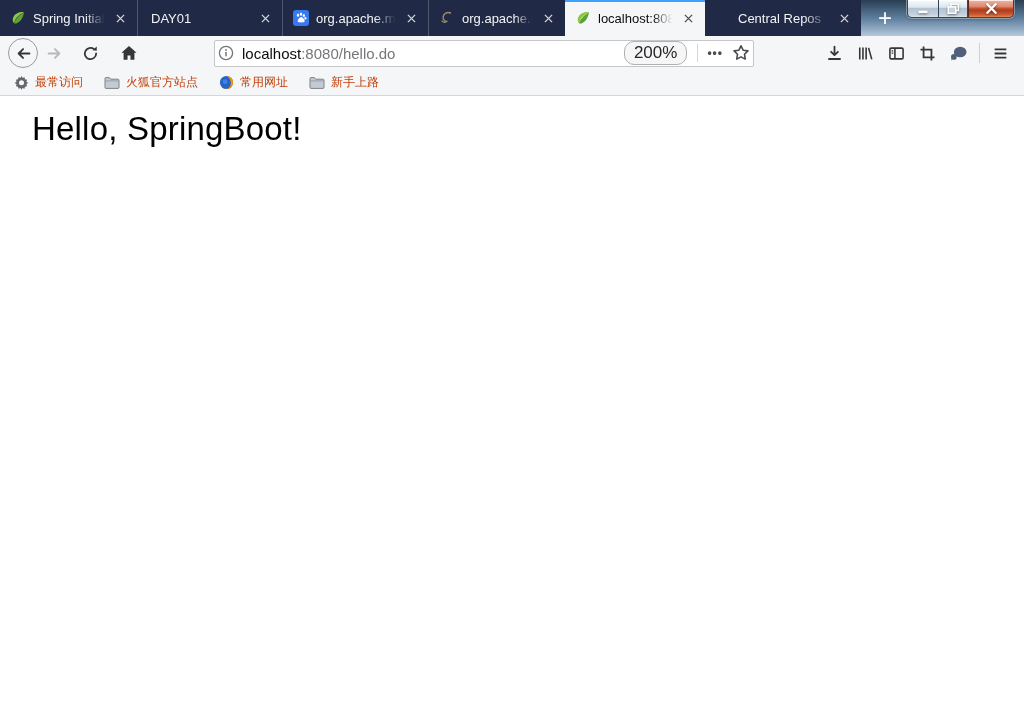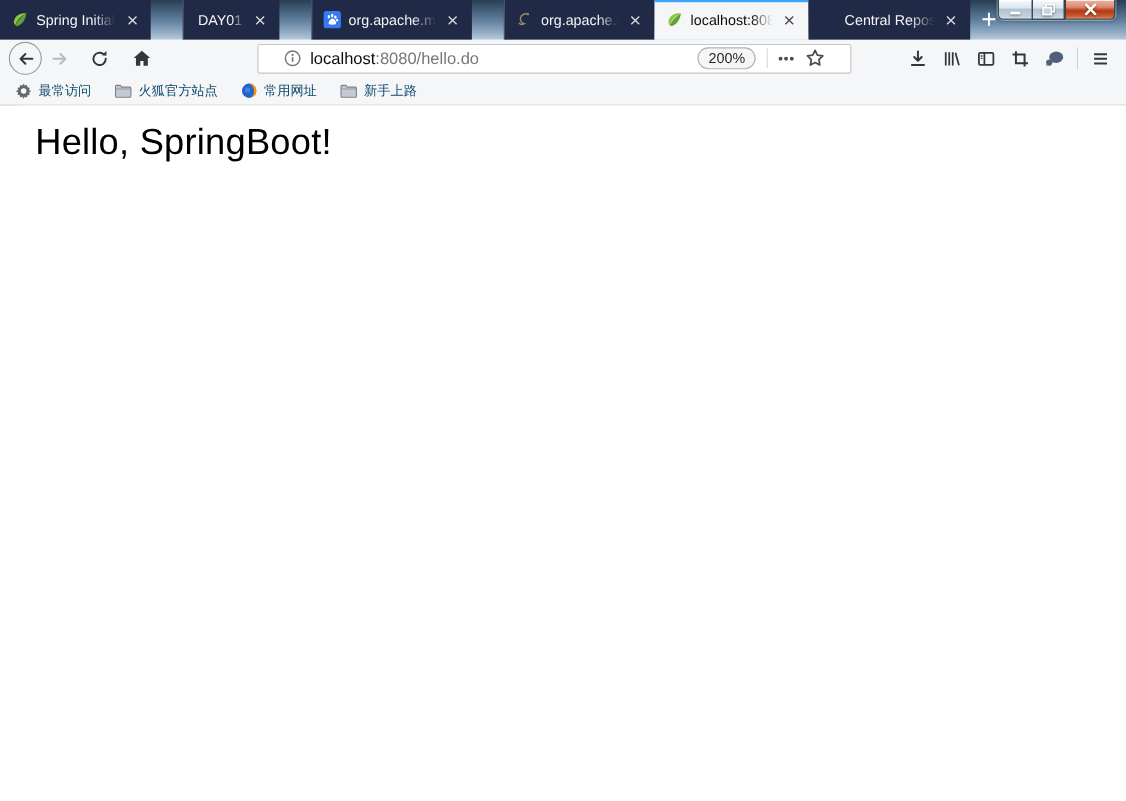--- a/index.html
+++ b/index.html
@@ -9,21 +9,21 @@
 
   
   .tabbar {
     height:36px; display:flex; align-items:stretch; position:relative;
     background:linear-gradient(180deg,#2a3d52 0%,#3f5a75 22%,#60809f 52%,#93acc4 82%,#b7c9da 100%);
   }
   .tab {
     display:flex; align-items:center; padding:0 8px 0 10px;
     background:#202945; color:#f3f4f6; cursor:pointer; position:relative;
   }
-  .tab.sep { border-left:1px solid rgba(255,255,255,.22);margin-left:29px; }
+  .tab.sep { border-left:1px solid rgba(255,255,255,.22); }
   .t1{width:137px} .t2{width:145px} .t3{width:146px} .t4{width:137px} .t5{width:140px} .t6{width:156px}
   .tab .favicon { width:16px; height:16px; flex:0 0 16px; margin-right:7px; }
   .tab .favicon svg { display:block; }
   .tab .title {
     flex:1; font-size:13px; white-space:nowrap; overflow:hidden;
     -webkit-mask-image:linear-gradient(to right,#000 72%,transparent 98%);
             mask-image:linear-gradient(to right,#000 72%,transparent 98%);
   }
   .tab .close { flex:0 0 auto; margin-left:5px; display:flex; align-items:center; justify-content:center; width:18px; height:18px; border-radius:2px; }
   .tab.active { background:#f5f6f7; color:#0c0c0d; }
@@ -54,45 +54,45 @@
 
   
   .toolbar { height:34px; background:#f5f6f7; display:flex; align-items:center; padding:0 8px; }
   .navbtn { display:flex; align-items:center; justify-content:center; cursor:pointer; }
   .back { width:30px; height:30px; border:1px solid #979a9e; border-radius:50%; background:#f5f6f7; }
   .fwd { width:24px; height:28px; margin-left:4px; }
   .reload { width:26px; height:28px; margin-left:11px; }
   .home { width:26px; height:28px; margin-left:13px; }
 
   .urlbar {
-    margin-left:92px; width:540px; height:27px; background:#fff;
+    margin-left:72px; width:540px; height:27px; background:#fff;
     border:1px solid #c5c6c8; border-radius:2px;
-    display:flex; align-items:center; padding:0 23px; cursor:text;
+    display:flex; align-items:center; padding:0 3px; cursor:text;
   }
   .urlbar .info { display:flex; margin-right:8px; }
   .url-text { font-size:15px; white-space:nowrap; }
   .url-text .host { color:#0c0c0d; }
   .url-text .rest { color:#76777a; }
   .url-spacer { flex:1; }
-  .zoom-pill { font-size:13px; color:#26272a; border:1px solid #b1b1b3; background:#f6f6f7;
+  .zoom-pill { font-size:17px; color:#26272a; border:1px solid #b1b1b3; background:#f6f6f7;
                border-radius:10px; padding:2px 9px 3px; line-height:1; cursor:pointer; }
   .url-sep { width:1px; height:18px; background:#d7d7db; margin:0 9px 0 10px; }
   .dots { font-size:12px; font-weight:bold; letter-spacing:1px; color:#4a4a4f; cursor:pointer; }
   .star { margin-left:9px; display:flex; cursor:pointer; }
 
   .toolbar-right { margin-left:auto; display:flex; align-items:center; }
   .tbtn { width:31px; height:28px; display:flex; align-items:center; justify-content:center; cursor:pointer; }
   .tb-sep { width:1px; height:20px; background:#d0d0d2; margin:0 5px; }
 
   
   .bookmarks { height:26px; background:#f5f6f7; border-bottom:1px solid #d4d6d8;
                display:flex; align-items:center; padding:0 14px; }
   .bm-item { display:flex; align-items:center; margin-right:21px; cursor:pointer; }
   .bm-item .bm-icon { display:flex; margin-right:6px; }
-  .bm-item .bm-label { font-size:12px; color:#0c4a6e; white-space:nowrap; }
+  .bm-item .bm-label { font-size:12px; color:#c2410c; white-space:nowrap; }
 
   
   .content { flex:1; background:#fff;margin-left:16px; }
   .content h1 { font-size:33px; font-weight:400; color:#000; margin:14px 0 0 16px; letter-spacing:.2px; }
 </style>
 </head>
 <body>
 
 <div class="window">
 

